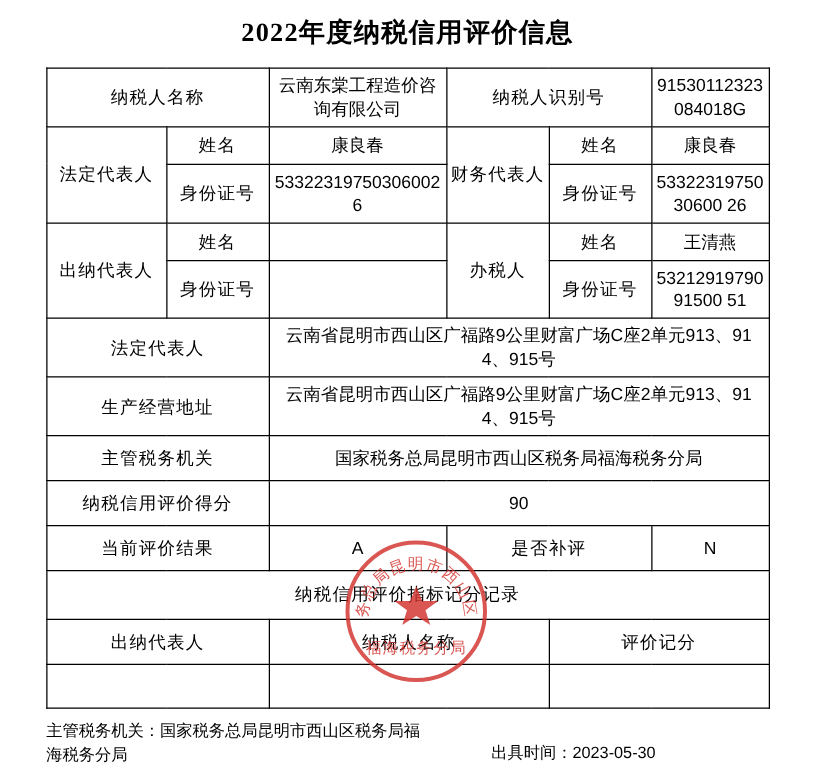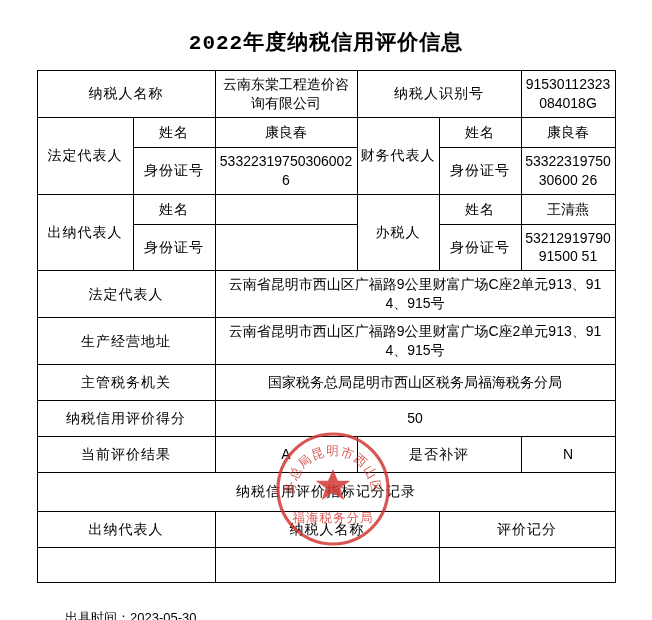--- a/index.html
+++ b/index.html
@@ -19,23 +19,23 @@
     position: relative;
     width: 652px;
     height: 620px;
     box-sizing: border-box;
   }
   .doc-title {
     text-align: center;
     font-size: 21px;
     font-weight: bold;
     letter-spacing: 1px;
-    padding-top: 28px;
+    padding-top: 12px;
     padding-bottom: 14px;
-    font-family: Liberation Mono, monospace;
+    font-family: Liberation Serif, serif;
   }
   table.main {
     border-collapse: collapse;
     table-layout: fixed;
     width: 578px;
     margin: 0 auto;
     font-size: 14px;
   }
   table.main td {
     border: 1px solid #000000;
@@ -163,21 +163,21 @@
       <tr class="h-xtall">
         <td colspan="2" class="lbl">生产经营地址</td>
         <td colspan="4" class="two-line">云南省昆明市西山区广福路9公里财富广场C座2单元913、914、915号</td>
       </tr>
       <tr class="h-tall">
         <td colspan="2" class="lbl">主管税务机关</td>
         <td colspan="4">国家税务总局昆明市西山区税务局福海税务分局</td>
       </tr>
       <tr class="h-tall">
         <td colspan="2" class="lbl">纳税信用评价得分</td>
-        <td colspan="4">50</td>
+        <td colspan="4">90</td>
       </tr>
       <tr class="h-tall">
         <td colspan="2" class="lbl">当前评价结果</td>
         <td>A</td>
         <td colspan="2" class="lbl">是否补评</td>
         <td>N</td>
       </tr>
 
       <tr class="record-row">
         <td colspan="6" class="lbl">纳税信用评价指标记分记录</td>
@@ -189,20 +189,23 @@
       </tr>
       <tr class="empty-row">
         <td colspan="2"></td>
         <td colspan="2"></td>
         <td colspan="2"></td>
       </tr>
     </tbody>
   </table>
 
   <div class="footer">
+    <div class="footer-left">
+      <span>主管税务机关：</span><span>国家税务总局昆明市西山区税务局福海税务分局</span>
+    </div>
     <div class="footer-right">
       <span>出具时间：</span><span>2023-05-30</span>
     </div>
   </div>
 
   <div class="seal">
     <svg width="118" height="118" viewBox="0 0 118 118" xmlns="http://www.w3.org/2000/svg">
       <circle cx="59" cy="59" r="55" fill="none" stroke="#d2322d" stroke-width="3.2"></circle>
       <path id="sealTopArc" d="M 20 64 A 39 39 0 0 1 98 64" fill="none"></path>
       <text fill="#d2322d" font-size="12.5" font-family="'Liberation Serif', serif" letter-spacing="1.2">

